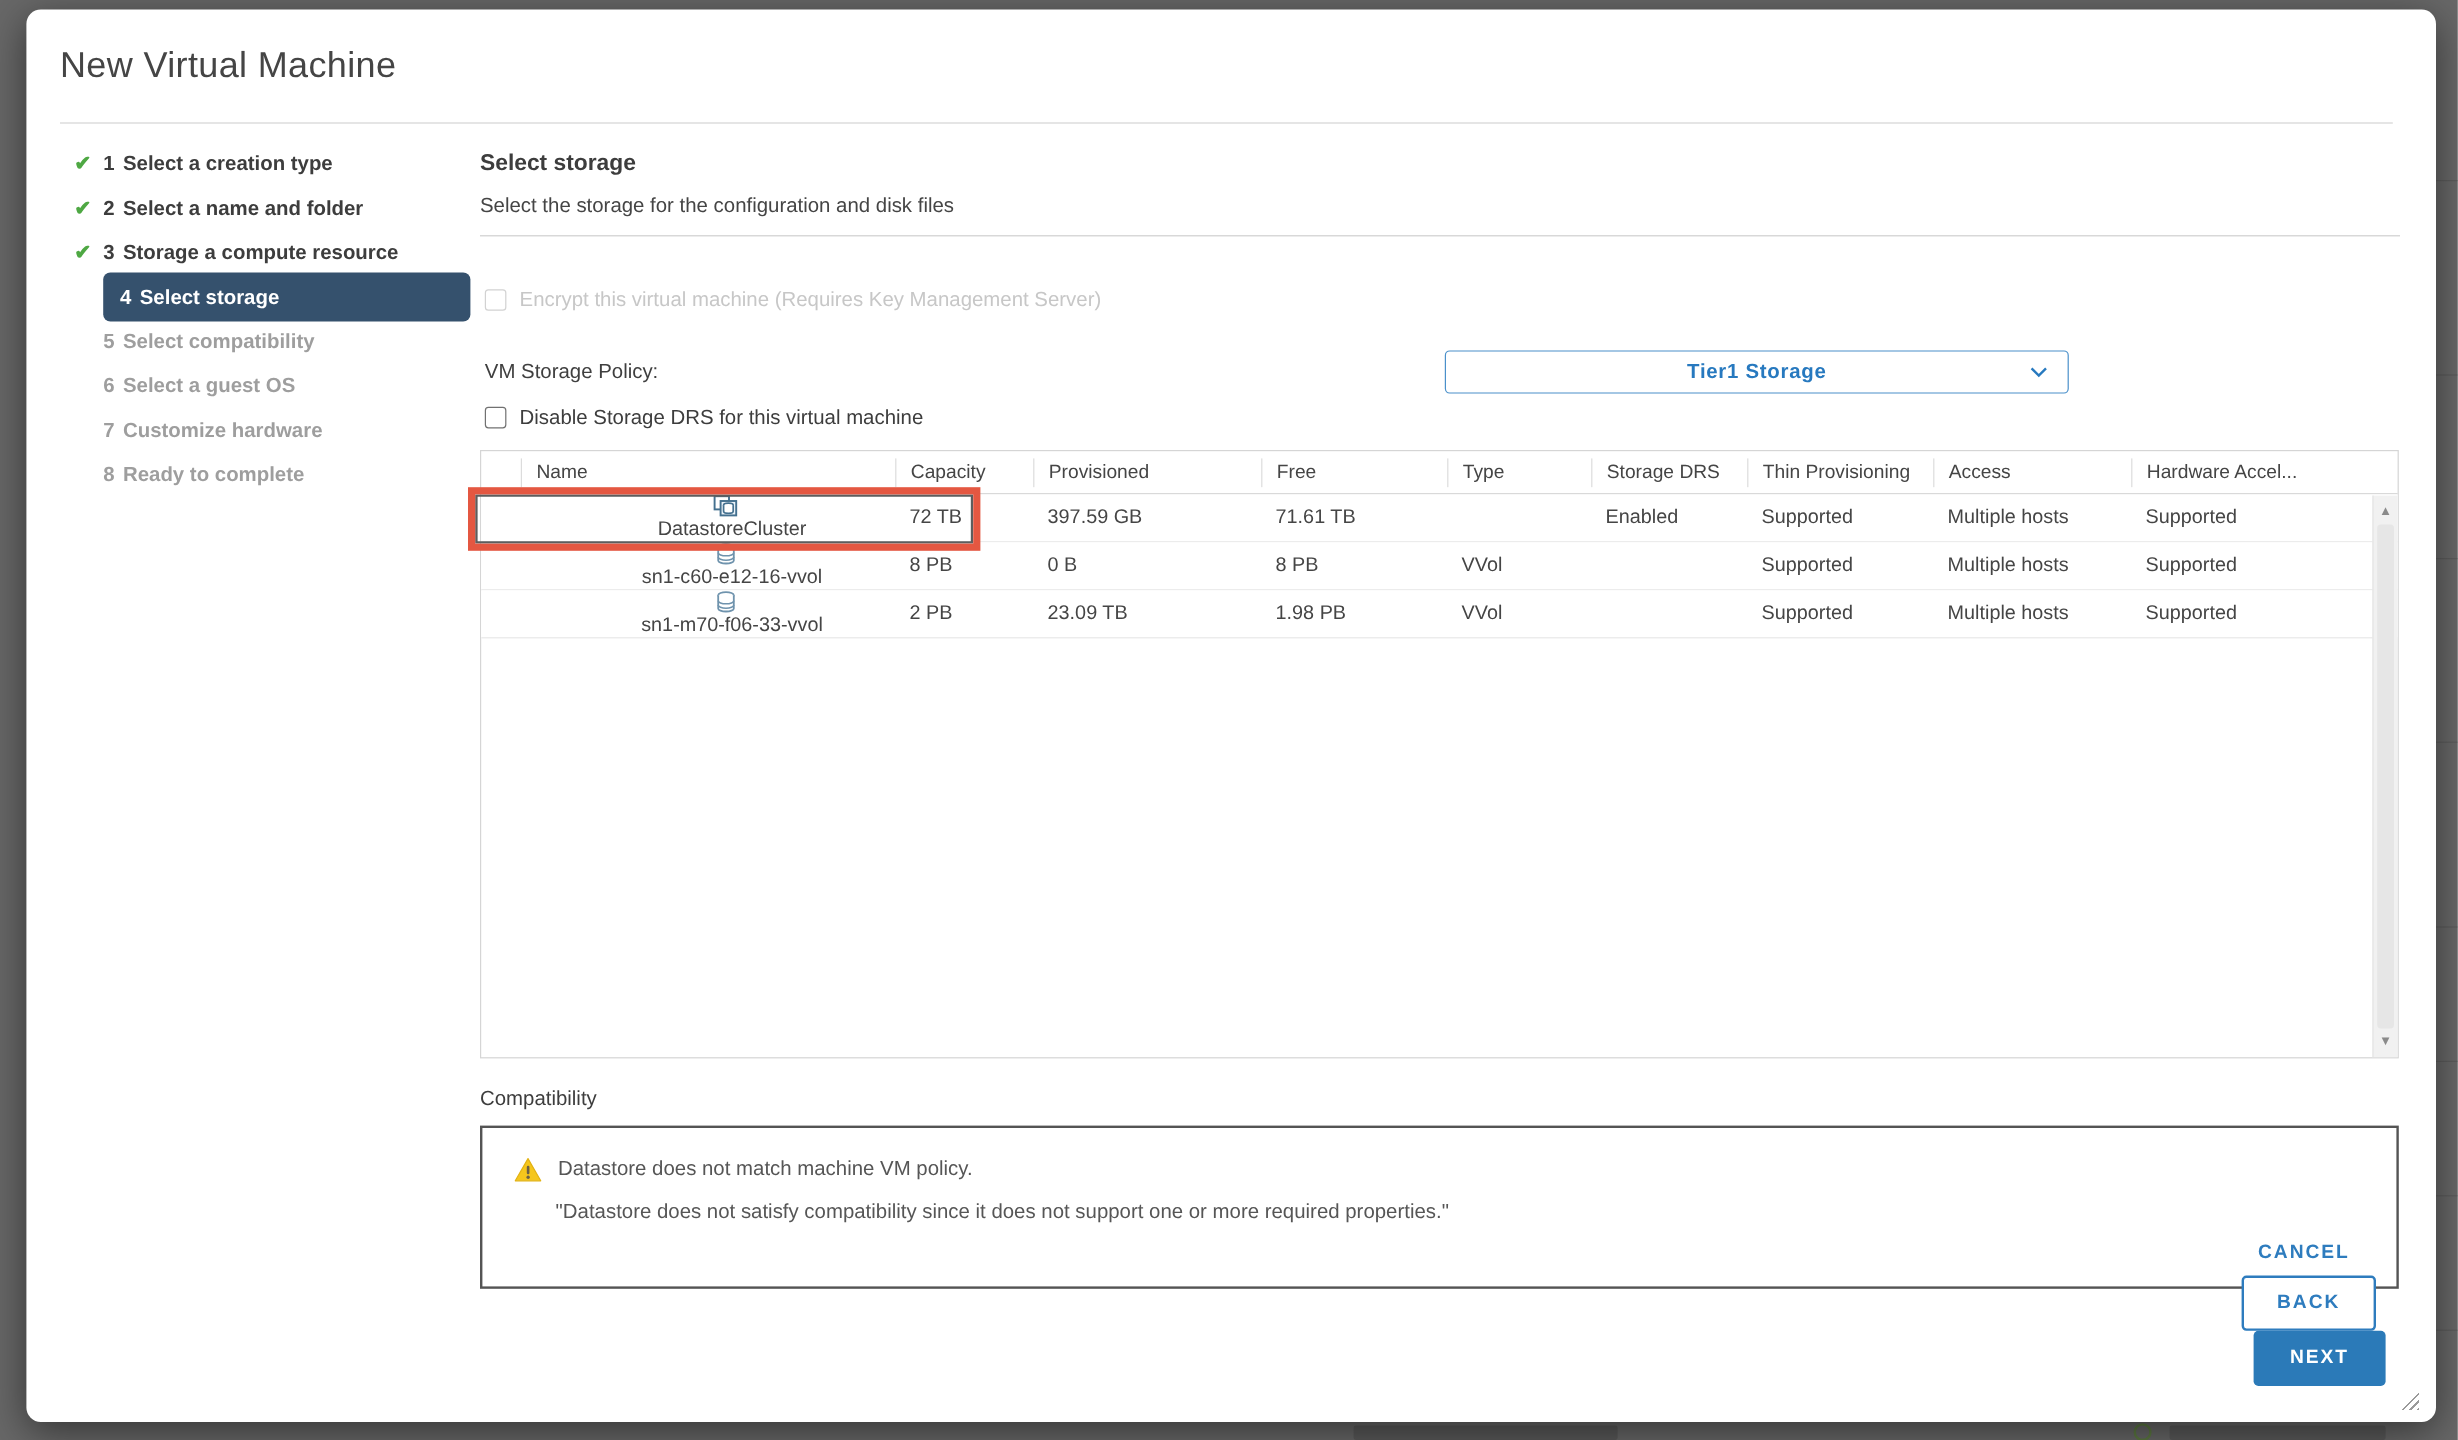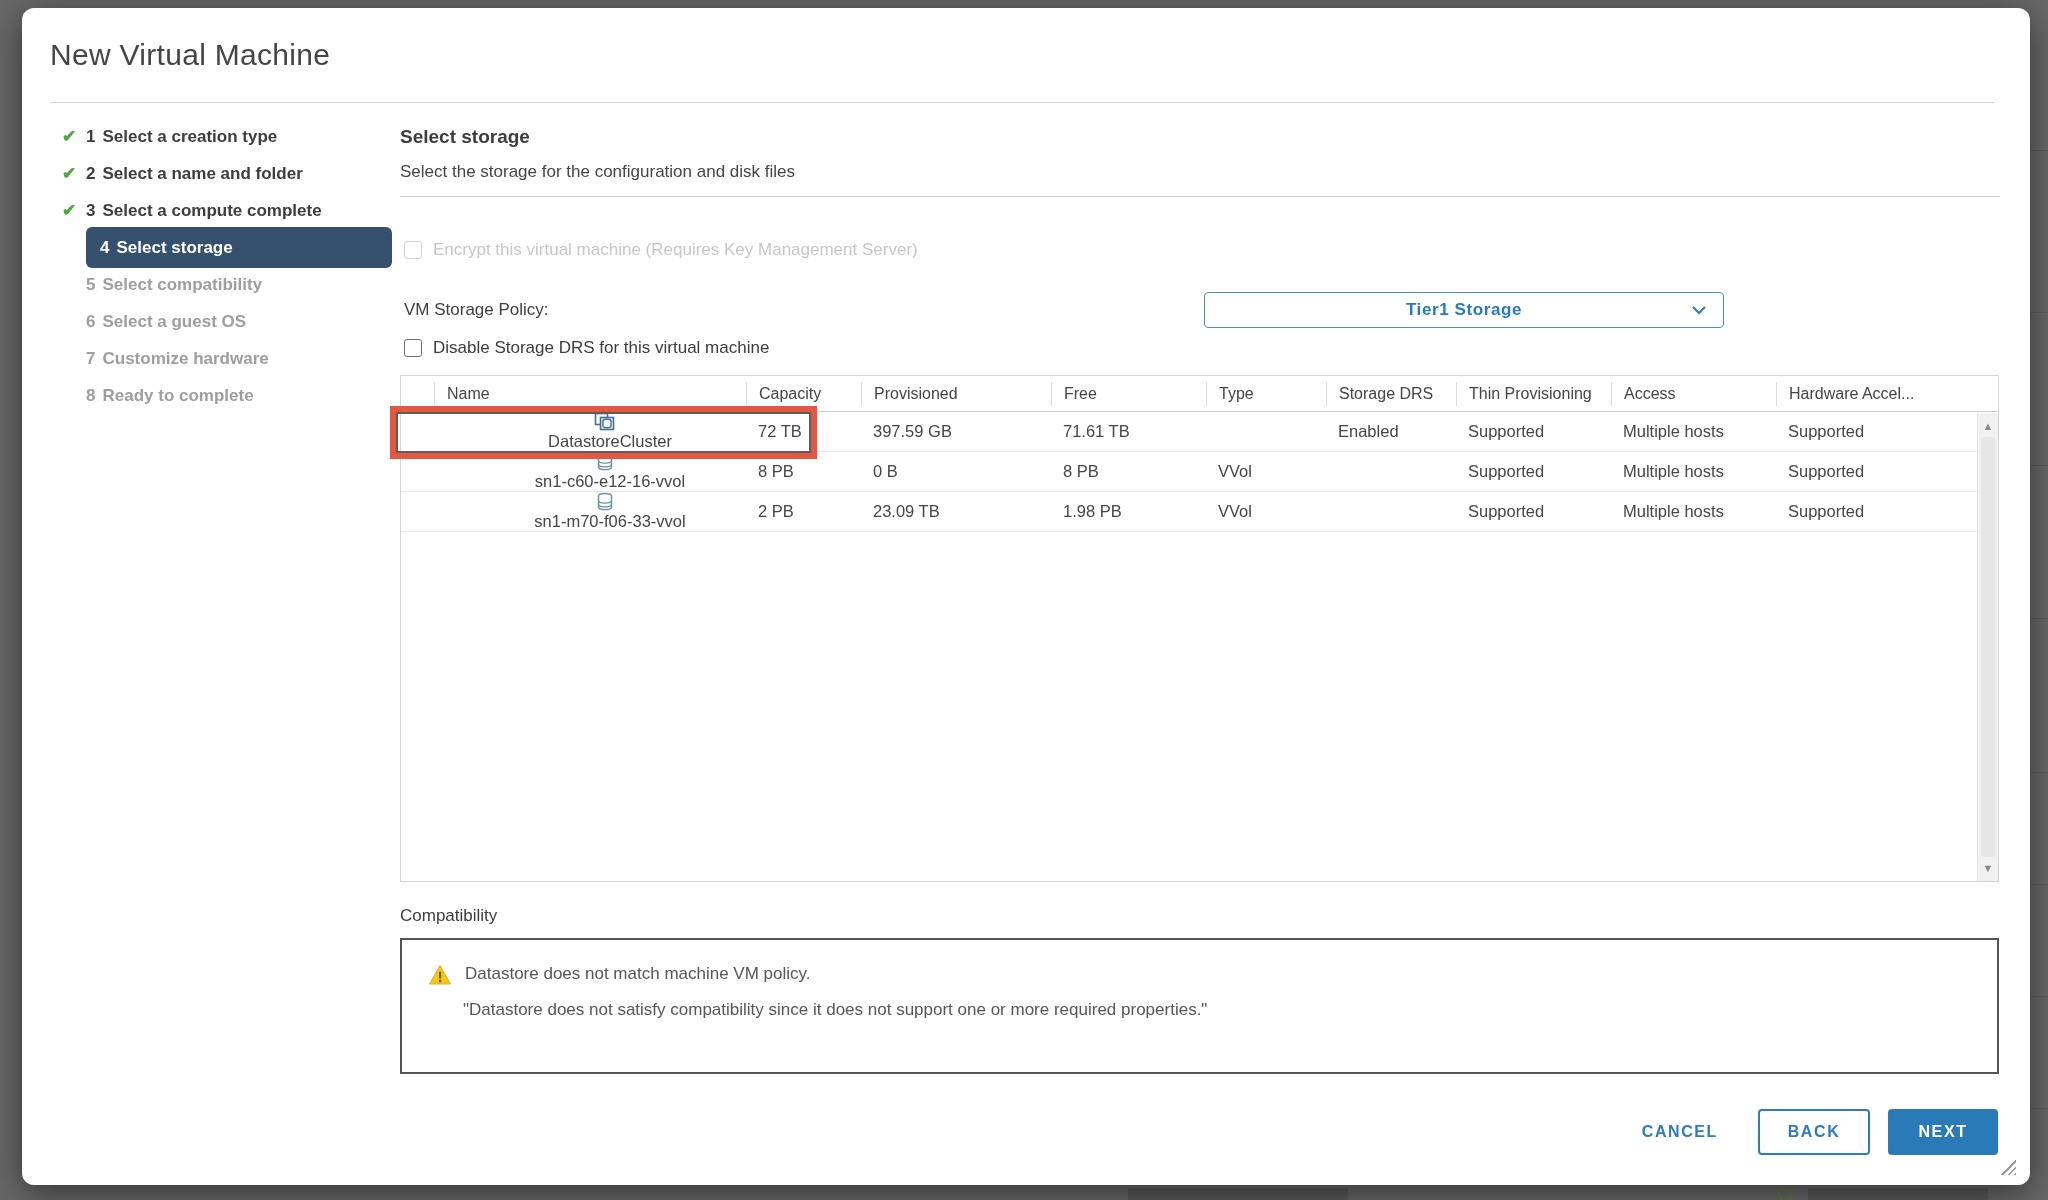--- a/index.html
+++ b/index.html
@@ -88,21 +88,21 @@
 
   
   .compat-lbl { position:absolute; left:378px; top:898px; font-size:17px; color:#3d3d3d; }
   .compat-box { position:absolute; left:378px; top:930px; width:1599px; height:136px;
                 border:2px solid #545454; background:#fff; padding:24px 0 0 26px; }
   .warnline { display:flex; align-items:flex-start; }
   .warn-text { font-size:17px; color:#565656; margin-left:13px; }
   .warn-detail { font-size:17px; color:#565656; margin:14px 0 0 35px; }
 
   
-  .footer { position:absolute; right:32px; bottom:30px; display:flex; align-items:center; }
+  .footer { position:absolute; right:32px; bottom:30px; display:flex; align-items:center;flex-direction:column; }
   .btn { font-family:"Liberation Sans", sans-serif; font-size:16px; font-weight:600; letter-spacing:1.6px;
          border-radius:4px; cursor:pointer; }
   .btn.link { color:#2e7cbe; background:none; border:none; padding:10px 14px; margin-right:26px; }
   .btn.outline { color:#2e7cbe; background:#fff; border:2px solid #2e7cbe; width:112px; height:46px; margin-right:18px; }
   .btn.primary { color:#fff; background:#2b7ab8; border:none; width:110px; height:46px; }
 
   .resize-grip { position:absolute; right:14px; bottom:10px; width:16px; height:16px; cursor:nwse-resize;
     background:repeating-linear-gradient(135deg, transparent 0 3px, #9a9a9a 3px 4.5px); 
     clip-path:polygon(100% 0, 100% 100%, 0 100%); }
 
@@ -140,21 +140,21 @@
       <span>Select a creation type</span>
     </div>
     <div class="step done">
       <span class="check">✔</span>
       <span class="snum">2</span>
       <span>Select a name and folder</span>
     </div>
     <div class="step done">
       <span class="check">✔</span>
       <span class="snum">3</span>
-      <span>Select a compute complete</span>
+      <span>Storage a compute resource</span>
     </div>
     <div class="step active">
       <span class="check">✔</span>
       <span class="pillbg"></span>
       <span class="snum" style="margin-left:14px">4</span>
       <span>Select storage</span>
     </div>
     <div class="step todo">
       <span class="check">✔</span>
       <span class="snum">5</span>

